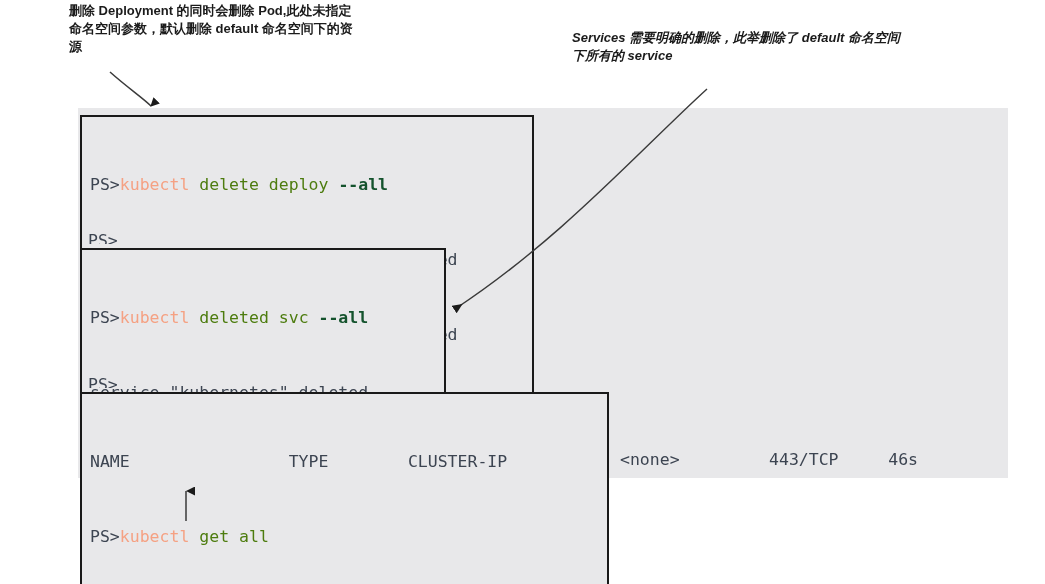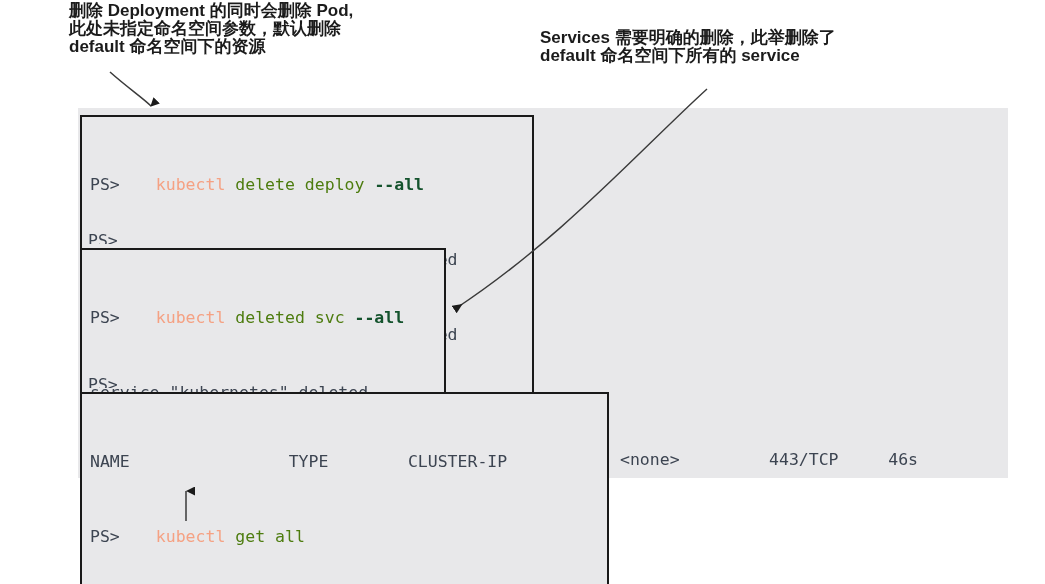--- a/index.html
+++ b/index.html
@@ -14,27 +14,27 @@
     background: #ffffff;
     overflow: hidden;
     font-family: "Liberation Sans", sans-serif;
   }
 
   
   .note {
     position: absolute;
     font-family: "Liberation Sans", sans-serif;
     font-weight: bold;
-    font-size: 17px;
+    font-size: 13px;
     line-height: 18px;
     color: #1b1b1b;
     white-space: pre-wrap;
   }
   #note-deployment { left: 69px;  top: 2px;   width: 290px; }
-  #note-services   { left: 540px; top: 29px;  width: 330px; }
+  #note-services   { left: 572px; top: 29px;  width: 330px; font-style: italic; }
   #note-controller { left: 146px; top: 527px; width: 300px; }
 
   
   #console-backdrop {
     position: absolute;
     left: 78px;
     top: 108px;
     width: 930px;
     height: 370px;
     background: #e8e8ea;
@@ -79,21 +79,21 @@
     left: 620px;
     top: 397px;
     font-family: "DejaVu Sans Mono", monospace;
     font-size: 16.5px;
     line-height: 25px;
     color: #3c4451;
     white-space: pre;
   }
 
   .tok-prompt  { color: #3c4451; }
-  .tok-cmd     { color: #f5a183; margin-left: 36px; }
+  .tok-cmd     { color: #f5a183; }
   .tok-plain   { color: #4d7c0f; }
   .tok-flag    { color: #14532d; font-weight: bold; }
 
   
   .arrow-svg {
     position: absolute;
     overflow: visible;
     pointer-events: none;
   }
   #arrow-deployment { left: 0; top: 0; }

